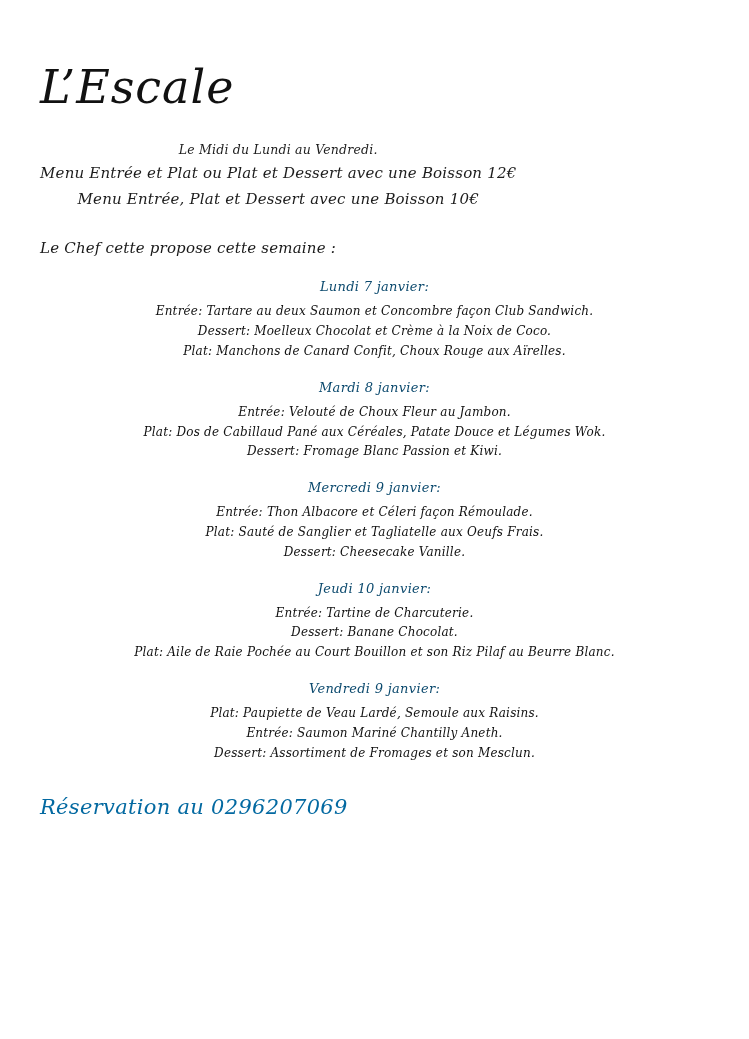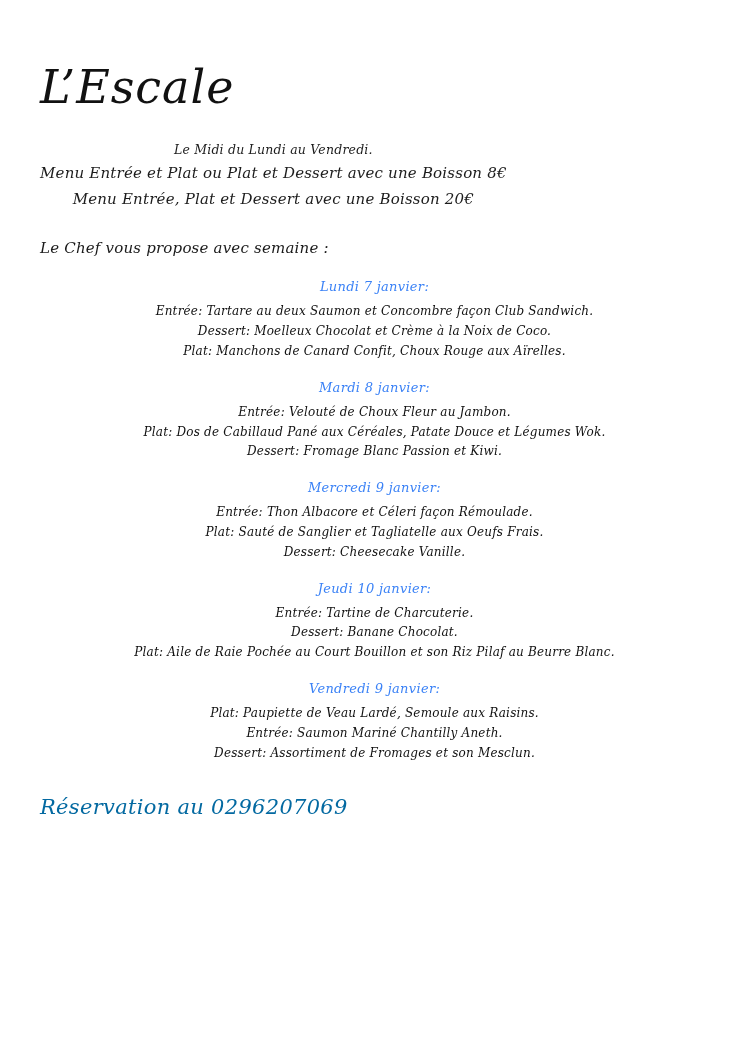--- a/index.html
+++ b/index.html
@@ -68,21 +68,21 @@
   .day-block {
     width: 100%;
     text-align: center;
     margin-bottom: 18px;
   }
   .day-title {
     font-style: italic;
     font-size: 13px;
     letter-spacing: 0.3px;
     margin-bottom: 8px;
-    color: #3b82f6;
+    color: #0c4a6e;
   }
   .day-course {
     font-style: italic;
     font-size: 12px;
     line-height: 1.65;
     letter-spacing: 0.2px;
     color: #111111;
     white-space: nowrap;
   }
   .reservation {
@@ -96,25 +96,25 @@
 </style>
 </head>
 <body>
 
 <div class="page">
 
   <h1 class="restaurant-title">L’Escale</h1>
 
   <div class="formula-block">
     <div class="formula-line-small">Le Midi du Lundi au Vendredi.</div>
-    <div class="formula-line">Menu Entrée et Plat ou Plat et Dessert avec une Boisson 8€</div>
-    <div class="formula-line">Menu Entrée, Plat et Dessert avec une Boisson 20€</div>
+    <div class="formula-line">Menu Entrée et Plat ou Plat et Dessert avec une Boisson 12€</div>
+    <div class="formula-line">Menu Entrée, Plat et Dessert avec une Boisson 10€</div>
   </div>
 
-  <div class="chef-line">Le Chef vous propose avec semaine :</div>
+  <div class="chef-line">Le Chef cette propose cette semaine :</div>
 
   <div class="days">
 
     <div class="day-block">
       <div class="day-title">Lundi 7 janvier:</div>
       <div class="day-course">Entrée: Tartare au deux Saumon et Concombre façon Club Sandwich.</div>
       <div class="day-course">Dessert: Moelleux Chocolat et Crème à la Noix de Coco.</div>
       <div class="day-course">Plat: Manchons de Canard Confit, Choux Rouge aux Aïrelles.</div>
     </div>
 

